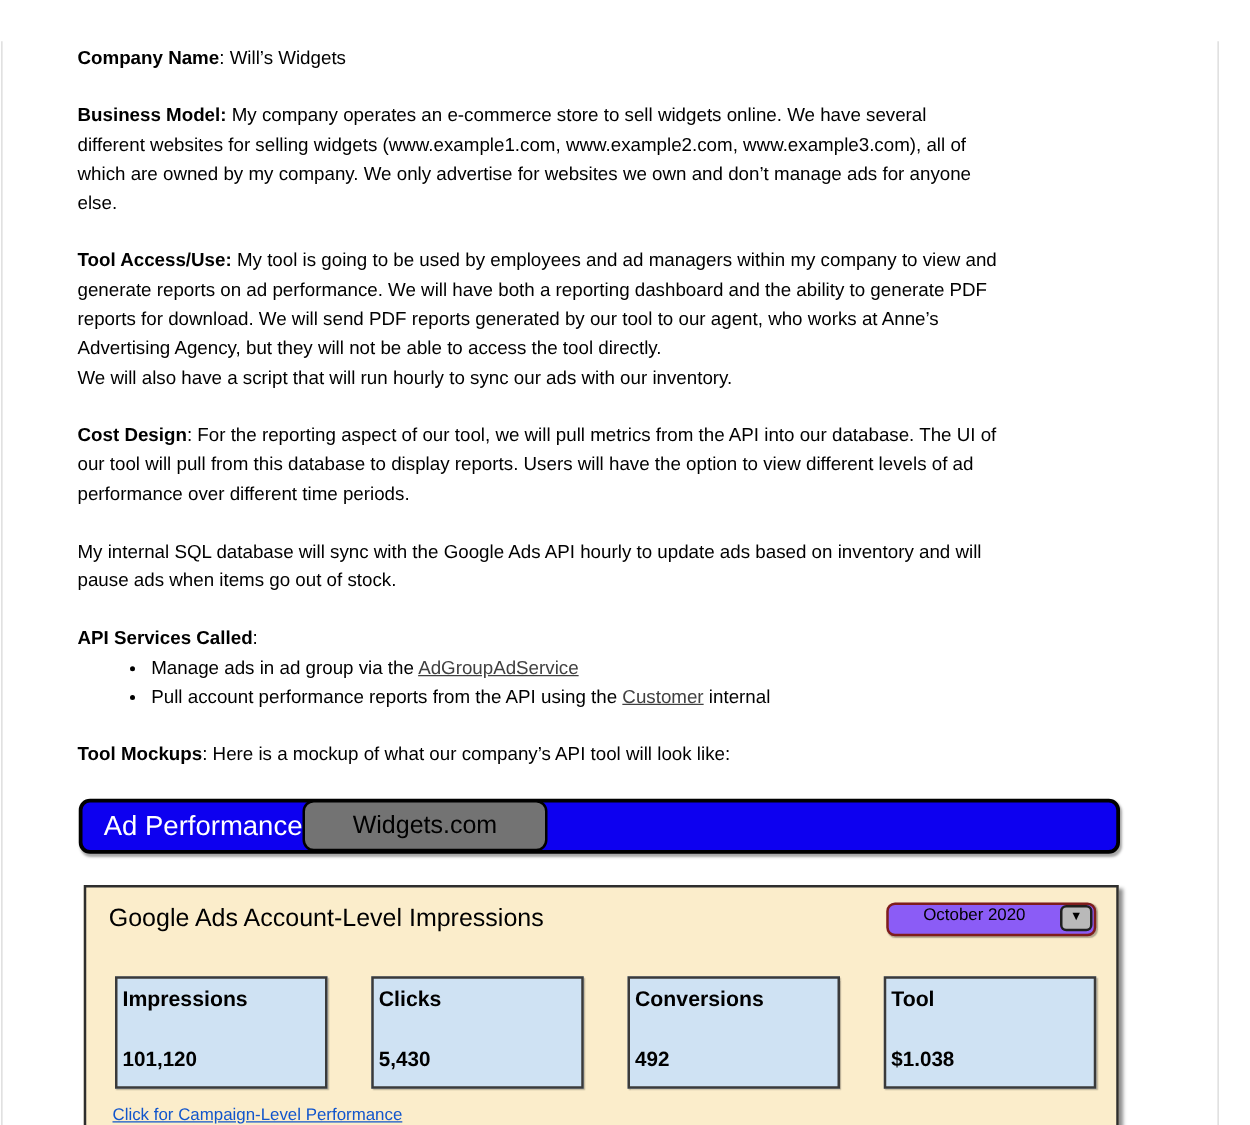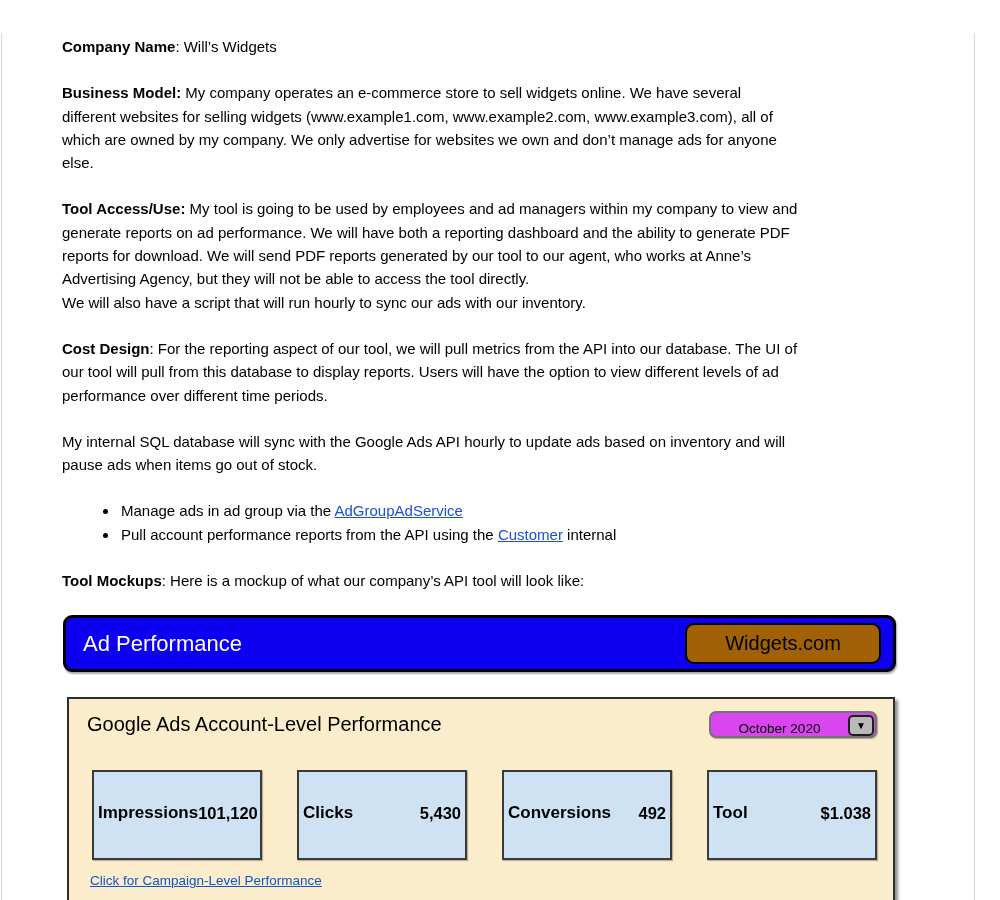--- a/index.html
+++ b/index.html
@@ -21,61 +21,61 @@
     margin: 0 0 23px 0;
     font-size: 15px; line-height: 23.3px;
     white-space: pre-wrap;
   }
   .para.tight { margin-bottom: 0; }
   .blabel { font-weight: 700; }
   ul.svc-list { margin: 0 0 23px 0; padding-left: 57px; }
   ul.svc-list li {
     font-size: 15px; line-height: 23.3px; padding-left: 2px;
   }
-  a.lnk { color: #1d4ed8; text-decoration: underline; cursor: pointer; }
+  a.lnk { color: #404040; text-decoration: underline; cursor: pointer; }
 
   
   .banner {
     margin: 3px 0 25px 1px;
-    width: 833px; height: 57px;
+    width: 833px; height: 44px;
     background: #0d00f0;
     border: 3px solid #000000;
     border-radius: 9px;
     box-shadow: 1px 2px 2px rgba(0,0,0,0.35);
-    display: flex; align-items: center; justify-content: space-between;
+    display: flex; align-items: center; 
     padding: 0 12px 0 17px;
   }
   .banner-title { color: #ffffff; font-size: 22px; }
   .site-btn {
     font-family: inherit;
-    background: #a16207; color: #000000;
+    background: #737373; color: #000000;
     border: 2.5px solid #000000; border-radius: 9px;
     font-size: 20px;
     width: 196px; height: 41px;
     display: flex; align-items: center; justify-content: center;
     cursor: pointer;
   }
 
   
   .panel {
     margin-left: 5px;
     width: 828px; height: 206px;
     background: #fbedcb;
     border: 2px solid #2e2e2e;
     box-shadow: 3px 3px 3px rgba(0,0,0,0.45);
     padding: 12px 16px;
   }
   .panel-head { display: flex; align-items: center; justify-content: space-between; }
   .panel-title { font-size: 20px; margin-left: 2px; }
   .dropdown {
     width: 168px; height: 27px;
-    background: #d946ef;
-    border: 2px solid #737373; border-radius: 7px;
+    background: #8b5cf6;
+    border: 2px solid #7f1d1d; border-radius: 7px;
     box-shadow: 1px 1px 1px rgba(0,0,0,0.3);
-    display: flex; align-items: flex-end;
+    display: flex; align-items: flex-start;
     padding: 0 1px 0 0;
     cursor: pointer;
   }
   .dd-text { flex: 1; text-align: center; font-size: 13.5px; }
   .dd-btn {
     width: 26px; height: 21px;
     background: #b9b9b9;
     border: 2px solid #1f1f1f; border-radius: 5px;
     display: flex; align-items: center; justify-content: center;
     cursor: pointer;
@@ -84,22 +84,22 @@
 
   .metrics {
     display: flex; justify-content: space-between;
     margin: 32px 0 0 7px;
   }
   .card {
     width: 170px; height: 90px;
     background: #cfe2f3;
     border: 2px solid #3a3a3a;
     box-shadow: 1px 1px 1px rgba(0,0,0,0.25);
-    display: flex; flex-direction: row;
-    align-items: center; justify-content: space-between;
+    display: flex; flex-direction: column;
+    justify-content: space-between;
     padding: 7px 4px 11px 4px;
   }
   .card-label { font-weight: 700; font-size: 17px; }
   .card-value { font-size: 16.5px; font-weight: bold; }
   .panel-link {
     display: inline-block;
     margin: 13px 0 0 5px;
     font-size: 13.5px;
     color: #1155cc; text-decoration: underline; cursor: pointer;
   }
@@ -123,36 +123,37 @@
 Advertising Agency, but they will not be able to access the tool directly.
 We will also have a script that will run hourly to sync our ads with our inventory.</span></p>
 
     <p class="para"><b class="blabel">Cost Design</b><span>: For the reporting aspect of our tool, we will pull metrics from the API into our database. The UI of
 our tool will pull from this database to display reports. Users will have the option to view different levels of ad
 performance over different time periods.</span></p>
 
     <p class="para"><span>My internal SQL database will sync with the Google Ads API hourly to update ads based on inventory and will
 pause ads when items go out of stock.</span></p>
 
+    <p class="para tight"><b class="blabel">API Services Called</b><span>:</span></p>
 
     <ul class="svc-list">
       <li><span>Manage ads in ad group via the </span><a class="lnk">AdGroupAdService</a><span></span></li>
       <li><span>Pull account performance reports from the API using the </span><a class="lnk">Customer</a><span> internal</span></li>
     </ul>
 
     <p class="para"><b class="blabel">Tool Mockups</b><span>: Here is a mockup of what our company’s API tool will look like:</span></p>
 
     <div class="banner">
       <span class="banner-title">Ad Performance</span>
       <button class="site-btn">Widgets.com</button>
     </div>
 
     <div class="panel">
       <div class="panel-head">
-        <span class="panel-title">Google Ads Account-Level Performance</span>
+        <span class="panel-title">Google Ads Account-Level Impressions</span>
         <div class="dropdown">
           <span class="dd-text">October 2020</span>
           <span class="dd-btn">
               <span class="dd-arrow">▼</span>
             </span>
         </div>
       </div>
 
       <div class="metrics">
         <div class="card">

